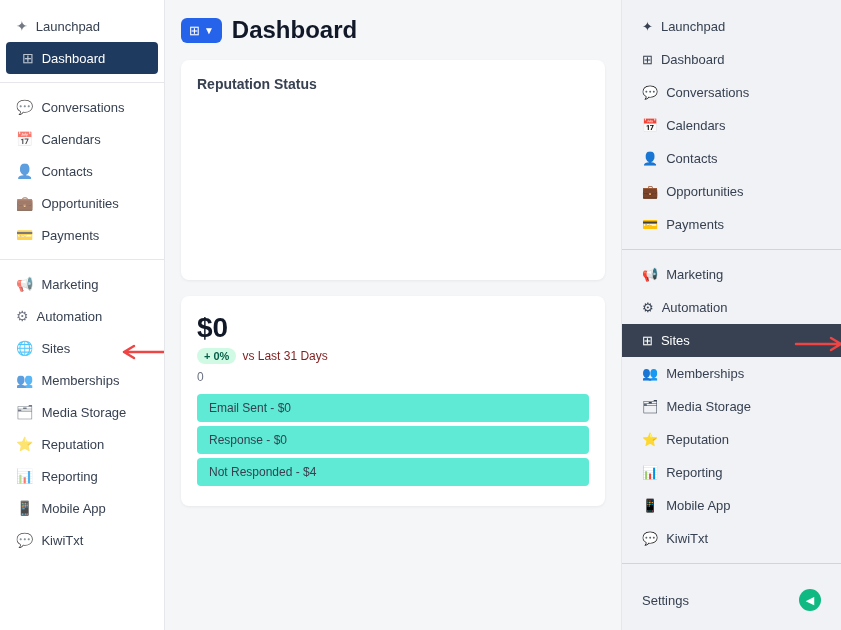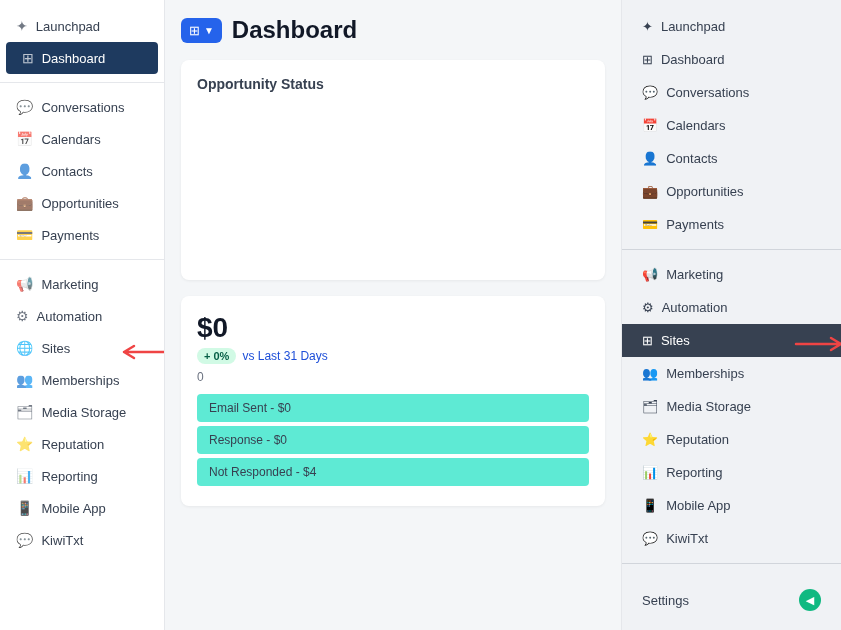--- a/index.html
+++ b/index.html
@@ -91,21 +91,21 @@
       background: #d1fae5;
       color: #065f46;
       font-size: 11px;
       font-weight: 600;
       border-radius: 12px;
       padding: 2px 7px;
       margin-right: 6px;
     }
     .funnel-vs {
       font-size: 12px;
-      color: #1d4ed8;
+      color: #7f1d1d;
     }
     .funnel-zero {
       font-size: 12px;
       color: #6b7280;
       margin: 6px 0 10px 0;
     }
     .funnel-row {
       background: #5eead4;
       border-radius: 4px;
       padding: 7px 12px;
@@ -246,21 +246,21 @@
 <main class="main-content">
   <div class="page-header">
     <div class="dashboard-icon-btn">
       <span>⊞</span>
       <span style="font-size:10px;">▼</span>
     </div>
     <h1 class="page-title">Dashboard</h1>
   </div>
 
   <div class="card">
-    <div class="card-title">Opportunity Status</div>
+    <div class="card-title">Reputation Status</div>
     <div class="card-empty"></div>
   </div>
 
   <div class="card">
     <div class="funnel-amount">$0</div>
     <div style="display:flex; align-items:center; margin-bottom:4px;">
       <span class="funnel-badge">+ 0%</span>
       <span class="funnel-vs">vs Last 31 Days</span>
     </div>
     <div class="funnel-zero">0</div>

